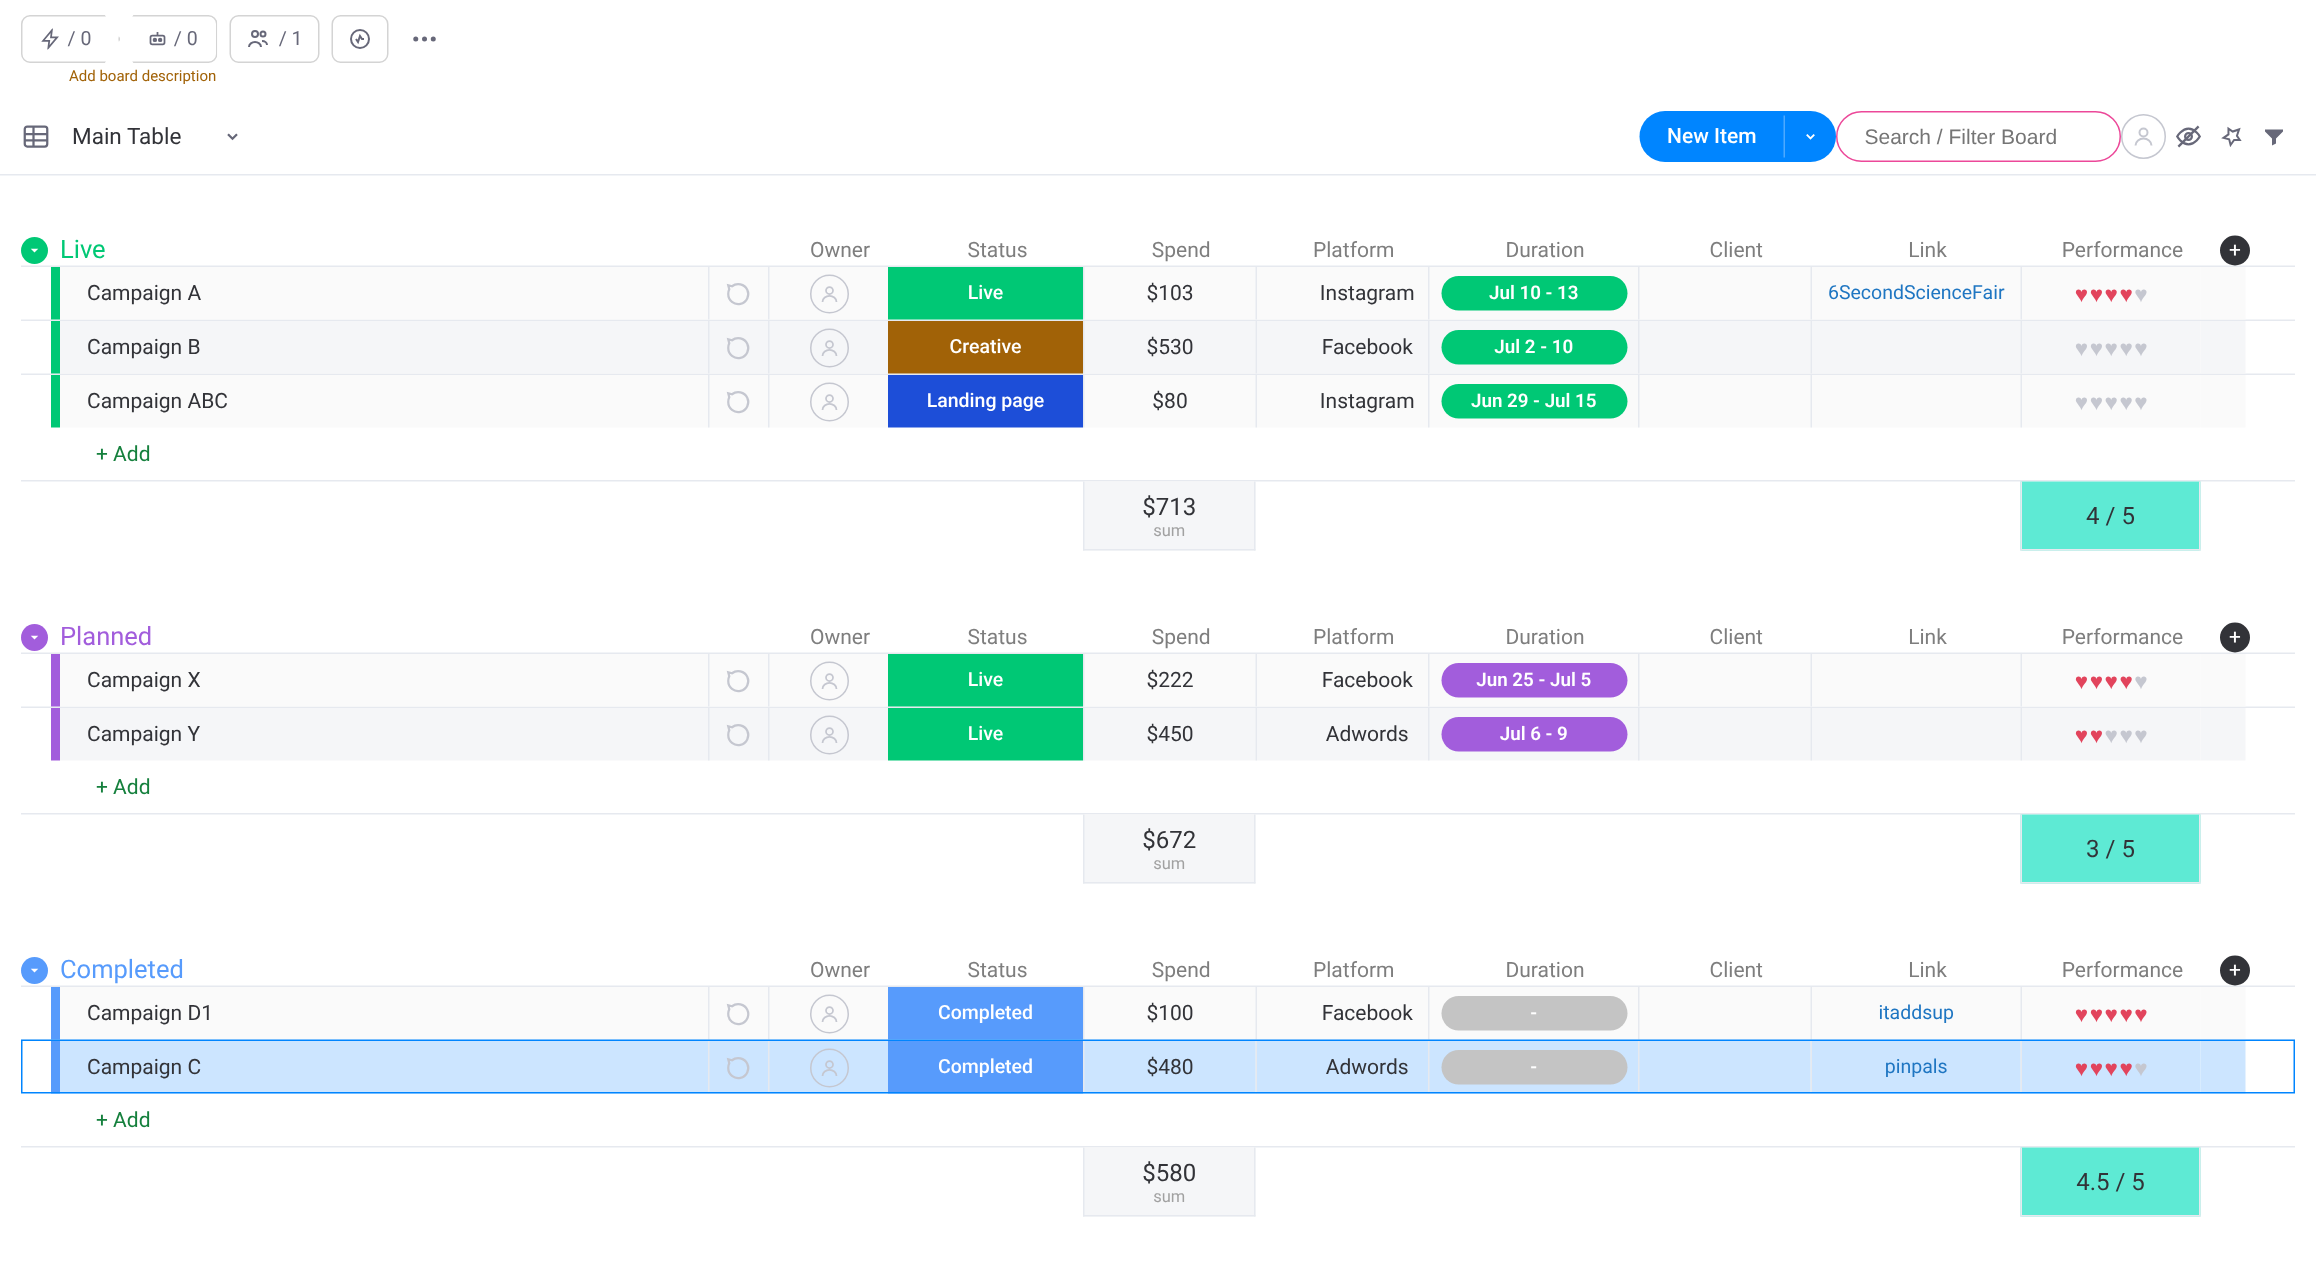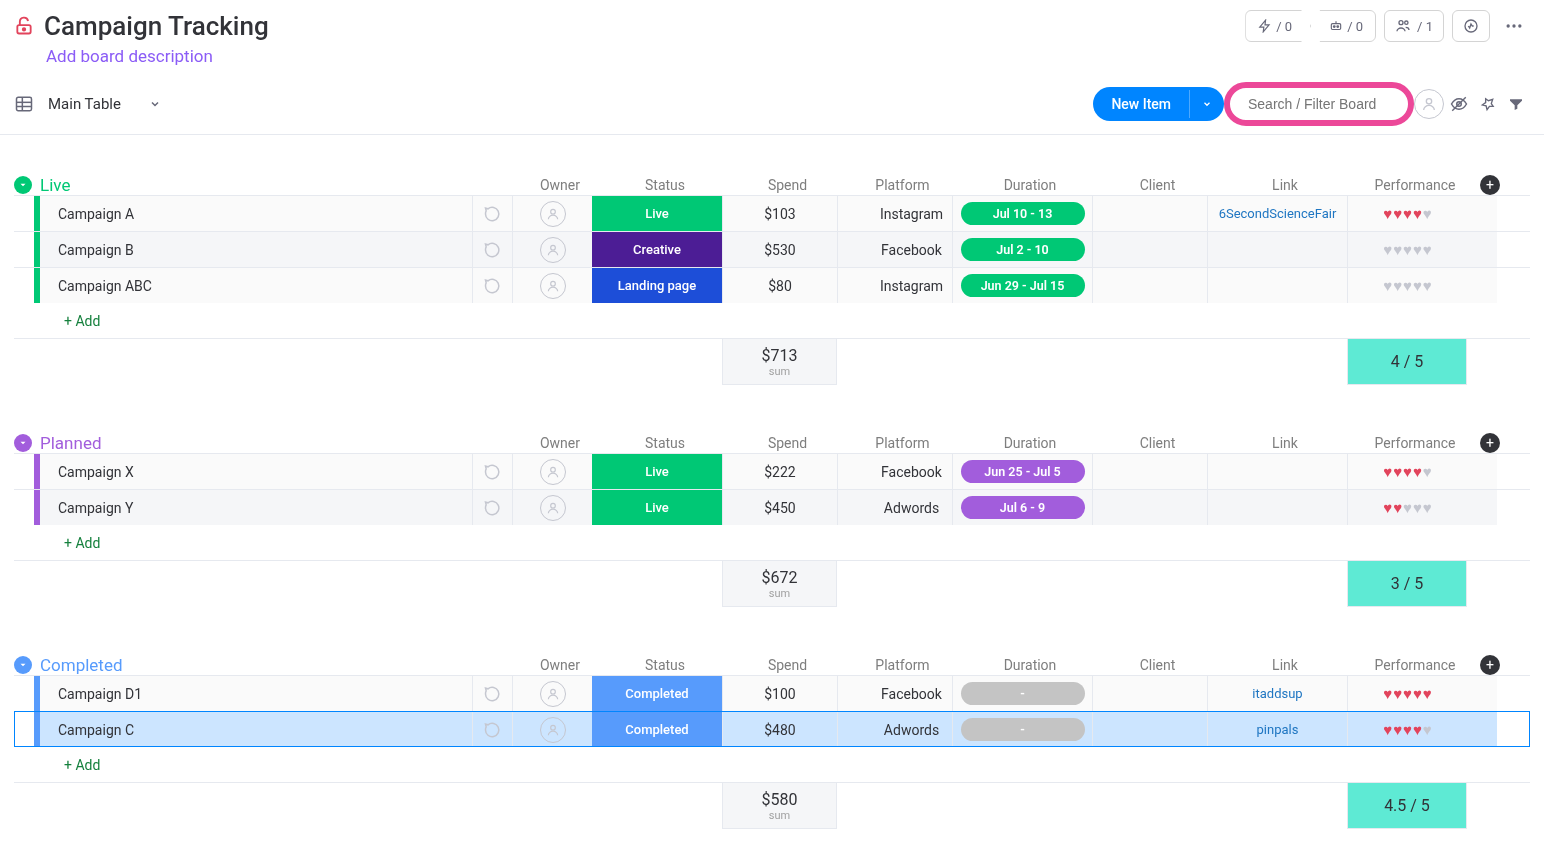--- a/index.html
+++ b/index.html
@@ -9,21 +9,21 @@
       color: #323338;
       font-size: 14px;
     }
     
     
     .header { padding: 10px 14px 8px 14px; }
     .header-top { display: flex; align-items: center; justify-content: space-between; }
     .title-wrap { display: flex; align-items: center; gap: 10px; }
     .lock-icon { color: #e2445c; }
     .board-title { font-size: 26px; font-weight: 500; color: #323338; }
-    .board-desc { color: #8b5cf6; font-size: 17px; margin-left: 32px; margin-top: 4px; display: inline-block; cursor: pointer; }
+    .board-desc { color: #a16207; font-size: 10px; margin-left: 32px; margin-top: 4px; display: inline-block; cursor: pointer; }
     
     .header-actions { display: flex; align-items: center; gap: 8px; }
     .badge { border: 1px solid #d4d4d4; border-radius: 6px; padding: 4px 10px; height: 32px; display: flex; align-items: center; gap: 6px; color: #676879; background: #fff; cursor: pointer; font-size: 13px; }
     .badge-group { display: flex; gap: 8px; }
     .hex-badge {
       padding: 4px 12px;
       height: 32px;
       display:flex; align-items:center; gap:4px;
       color:#676879; font-size:13px;
       border:1px solid #d4d4d4;
@@ -41,21 +41,21 @@
     .toolbar { padding: 8px 14px; display:flex; align-items:center; justify-content:space-between; border-bottom: 1px solid #e6e9ef; }
     .toolbar-left { display:flex; align-items:center; gap:14px; }
     .table-icon { color:#676879; }
     .view-name { font-size: 15px; color:#323338; }
     .chevron-down { color:#676879; margin-left:14px; }
     
     .toolbar-right { display:flex; align-items:center; gap:0; }
     .new-item { background:#0085ff; color:#fff; border:none; border-radius: 30px; display:flex; align-items:center; overflow:hidden; cursor:pointer; }
     .new-item .label { padding: 9px 18px; font-size:14px; font-weight:500; }
     .new-item .dd { padding: 9px 12px; border-left:1px solid rgba(255,255,255,0.3); }
-    .search-input { border:6px solid #ec4899; border-radius: 30px; padding:8px 18px; font-size:14px; width:190px; color:#676879; outline:none; }
+    .search-input { border:1px solid #ec4899; border-radius: 30px; padding:8px 18px; font-size:14px; width:190px; color:#676879; outline:none; }
     .avatar-circle { width:30px; height:30px; border-radius:50%; border:1.5px solid #c5c7d0; display:flex; align-items:center; justify-content:center; color:#c5c7d0; cursor:pointer; }
     
     
     .board-body { padding: 40px 14px 20px 14px; }
     .group { margin-bottom: 48px; }
     .group-header { display:flex; align-items:center; }
     .collapse-icon { width:18px; height:18px; border-radius:50%; display:flex; align-items:center; justify-content:center; color:#fff; margin-right:8px; flex-shrink:0; }
     .group-title { font-size: 17px; font-weight:400; min-width: 440px; }
     
     .columns { display:flex; flex:1; }
@@ -115,30 +115,20 @@
     .row.selected .row-name, .row.selected .cell { background:#cce5ff; }
     .row.selected { outline: 1px solid #0085ff; outline-offset:-1px; }
     
     svg { display:block; }
   </style>
 </head>
 <body>
 
 <div class="header">
   <div class="header-top">
-    <div class="title-wrap">
-      <span class="lock-icon">
-        <svg width="20" height="20" viewBox="0 0 24 24" fill="none" stroke="currentColor" stroke-width="2.2">
-            <path d="M7 11V7a5 5 0 0 1 9.9-1"></path>
-            <rect x="4" y="11" width="16" height="10" rx="2"></rect>
-            <circle cx="12" cy="16" r="1.5" fill="currentColor"></circle>
-          </svg>
-      </span>
-      <h1 class="board-title">Campaign Tracking</h1>
-    </div>
     <div class="header-actions">
       <div class="hex-wrap">
         <div class="hex-badge right">
           <svg width="14" height="14" viewBox="0 0 24 24" fill="none" stroke="currentColor" stroke-width="2">
               <path d="M13 2 3 14h7l-1 8 10-12h-7l1-8z"></path>
             </svg>
           <span>/ 0</span>
         </div>
         <div class="hex-badge left">
           <svg width="14" height="14" viewBox="0 0 24 24" fill="none" stroke="currentColor" stroke-width="2">
@@ -308,21 +298,21 @@
         </div>
       <div class="cell owner">
           <div class="owner-avatar">
             <svg width="14" height="14" viewBox="0 0 24 24" fill="none" stroke="currentColor" stroke-width="2">
               <circle cx="12" cy="8" r="4"></circle>
               <path d="M4 21c0-4 4-7 8-7s8 3 8 7"></path>
             </svg>
           </div>
         </div>
       <div class="cell status">
-          <div class="status-pill" style="background:#4c1d95">Creative</div>
+          <div class="status-pill" style="background:#a16207">Creative</div>
         </div>
       <div class="cell spend">$530</div>
       <div class="cell platform">Facebook</div>
       <div class="cell duration">
           <div class="duration-pill" style="background:#00c875">Jul 2 - 10</div>
         </div>
       <div class="cell client"></div>
       <div class="cell link"></div>
       <div class="cell perf">
           <div class="hearts">

